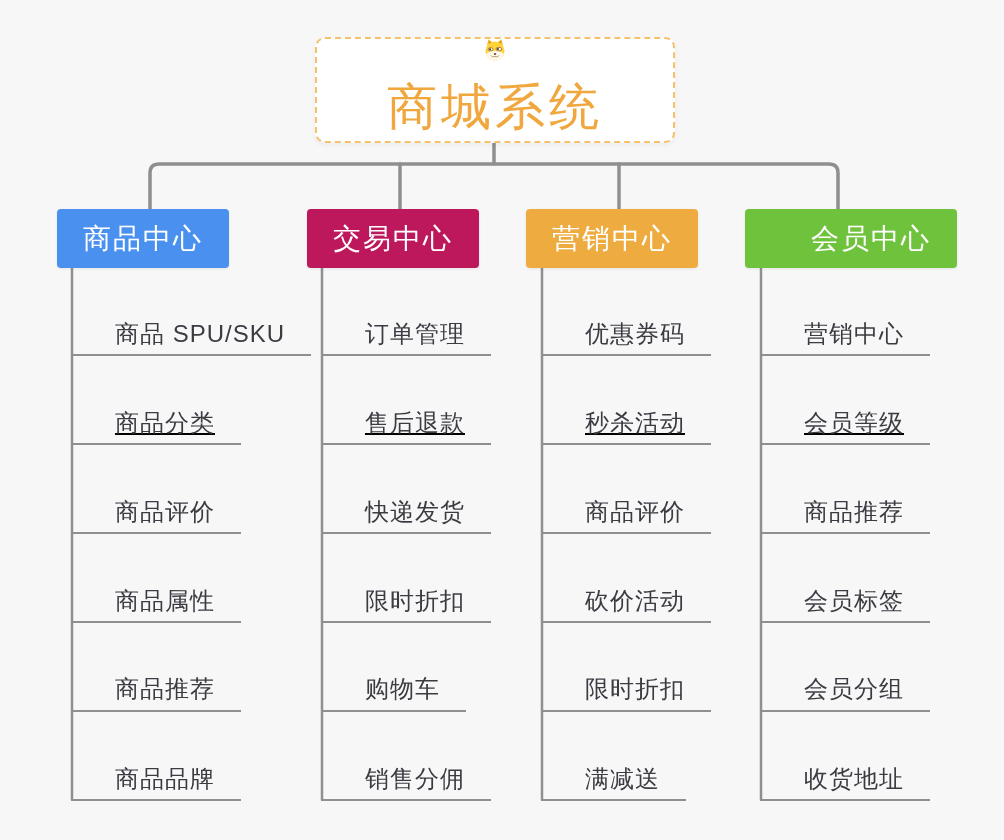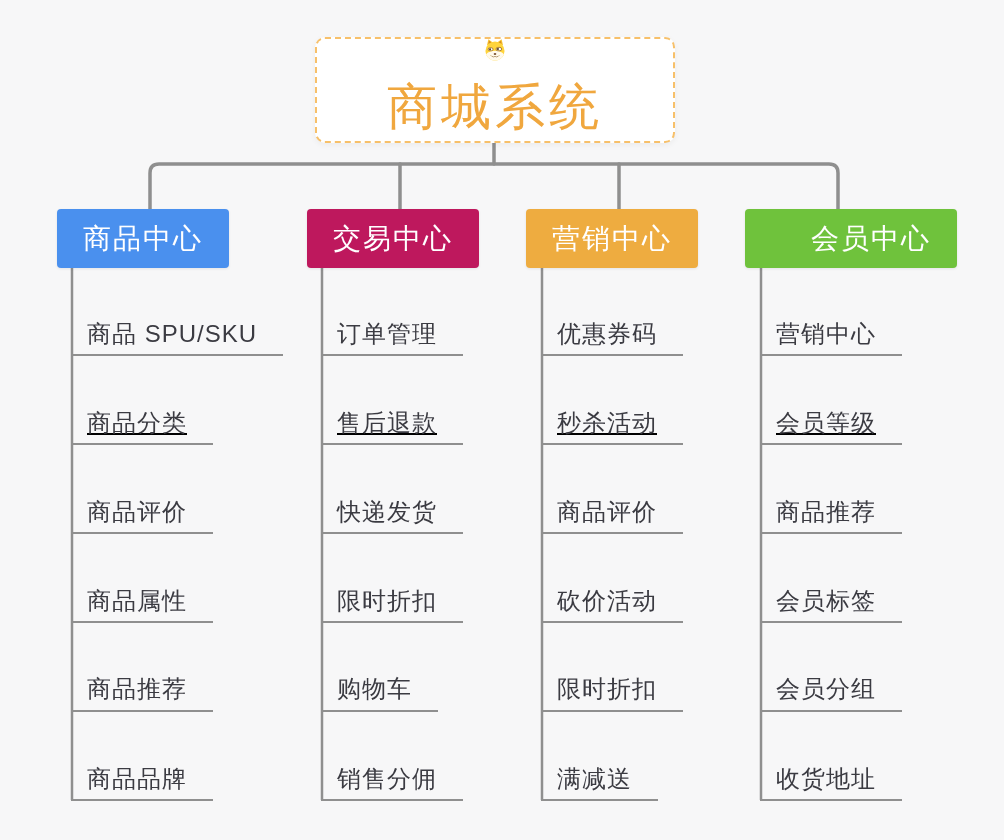--- a/index.html
+++ b/index.html
@@ -65,21 +65,21 @@
   .col-1 { left: 71px; }
   .col-2 { left: 321px; }
   .col-3 { left: 541px; }
   .col-4 { left: 760px; }
   .leaf {
     position: absolute;
     left: 0;
     height: 40px;
     box-sizing: border-box;
     border-bottom: 2px solid #8F8F8F;
-    padding: 0 26px 0 16px;
+    padding: 0 26px 0 44px;
     display: flex;
     align-items: flex-end;
     white-space: nowrap;
     width: max-content;
   }
   .leaf span {
     font-size: 24px;
     color: #3B3B42;
     padding-bottom: 4px;
     letter-spacing: 1px;

